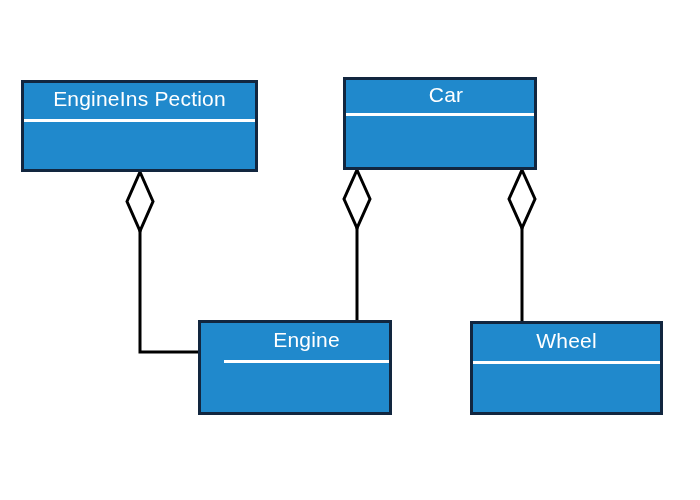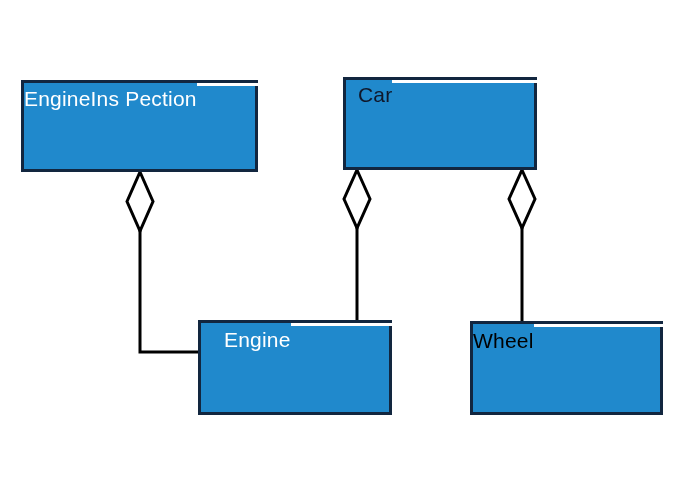--- a/index.html
+++ b/index.html
@@ -27,21 +27,21 @@
     width: 700px;
     height: 500px;
     pointer-events: none;
   }
   .uml-class {
     position: absolute;
     box-sizing: border-box;
     background: #2089cc;
     border: 3px solid #84cc16;
     display: flex;
-    flex-direction: row;
+    flex-direction: column;
     z-index: 2;
   }
   .uml-class-name {
     color: #ffffff;
     text-align: center;
     font-size: 21px;
     font-weight: 500;
     letter-spacing: 0.2px;
     line-height: 1;
     white-space: nowrap;
@@ -79,30 +79,30 @@
     </g>
   </svg>
 
   <div class="uml-class" id="class-engine-inspection" style="left: 21px; top: 80px; width: 237px; height: 92px; background: rgb(32, 137, 204); border-color: rgb(18, 38, 63);">
     <div class="uml-class-name" style="height: 36px; line-height: 32px; color: rgb(255, 255, 255);">EngineIns Pection</div>
     <div class="uml-divider" style="height: 3px; background: rgb(255, 255, 255);"></div>
     <div class="uml-compartment-body"></div>
   </div>
 
   <div class="uml-class" id="class-car" style="left: 343px; top: 77px; width: 194px; height: 93px; background: rgb(32, 137, 204); border-color: rgb(18, 38, 63);">
-    <div class="uml-class-name" style="height: 33px; line-height: 29px; color: #0f172a; margin-left: 12px;">Car</div>
+    <div class="uml-class-name" style="height: 33px; line-height: 29px; color: #ffffff; margin-left: 12px;">Car</div>
     <div class="uml-divider" style="height: 3px; background: rgb(255, 255, 255);"></div>
     <div class="uml-compartment-body"></div>
   </div>
 
   <div class="uml-class" id="class-engine" style="left: 198px; top: 320px; width: 194px; height: 95px; background: rgb(32, 137, 204); border-color: rgb(18, 38, 63); padding-left: 23px;">
     <div class="uml-class-name" style="height: 37px; line-height: 33px; color: rgb(255, 255, 255);">Engine</div>
     <div class="uml-divider" style="height: 3px; background: rgb(255, 255, 255);"></div>
     <div class="uml-compartment-body"></div>
   </div>
 
   <div class="uml-class" id="class-wheel" style="left: 470px; top: 321px; width: 193px; height: 94px; background: rgb(32, 137, 204); border-color: rgb(18, 38, 63);">
-    <div class="uml-class-name" style="height: 37px; line-height: 33px; color: #000000;">Wheel</div>
+    <div class="uml-class-name" style="height: 37px; line-height: 33px; color: #ffffff;">Wheel</div>
     <div class="uml-divider" style="height: 3px; background: rgb(255, 255, 255);"></div>
     <div class="uml-compartment-body"></div>
   </div>
 
 </div>
 
 </body></html>

